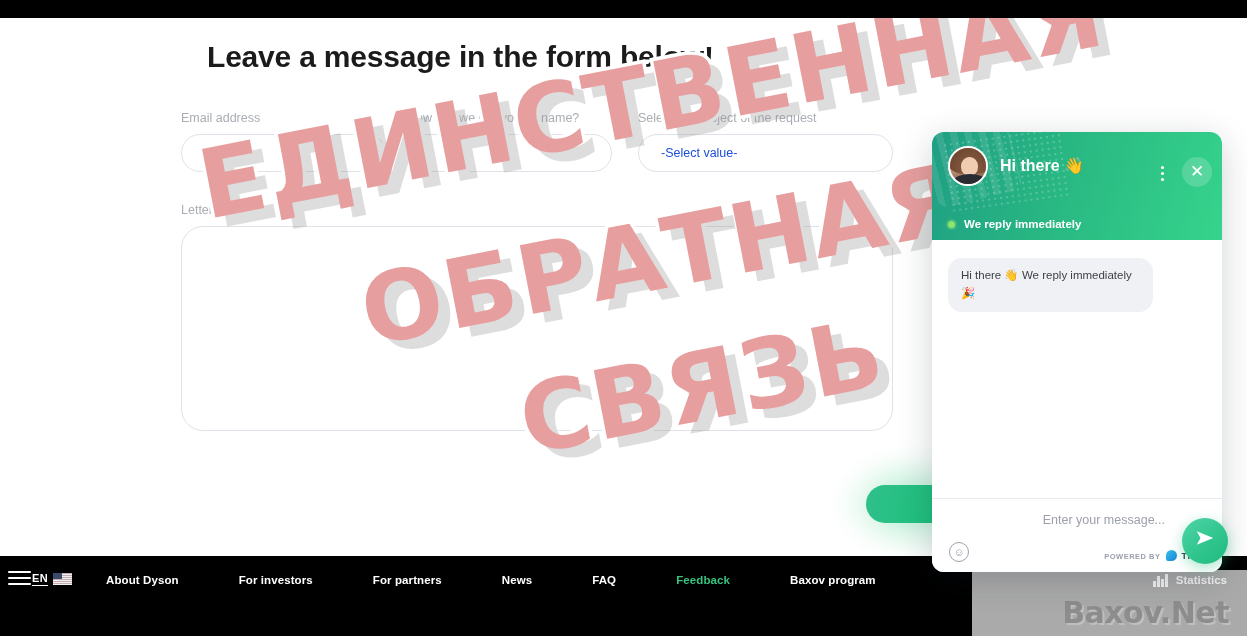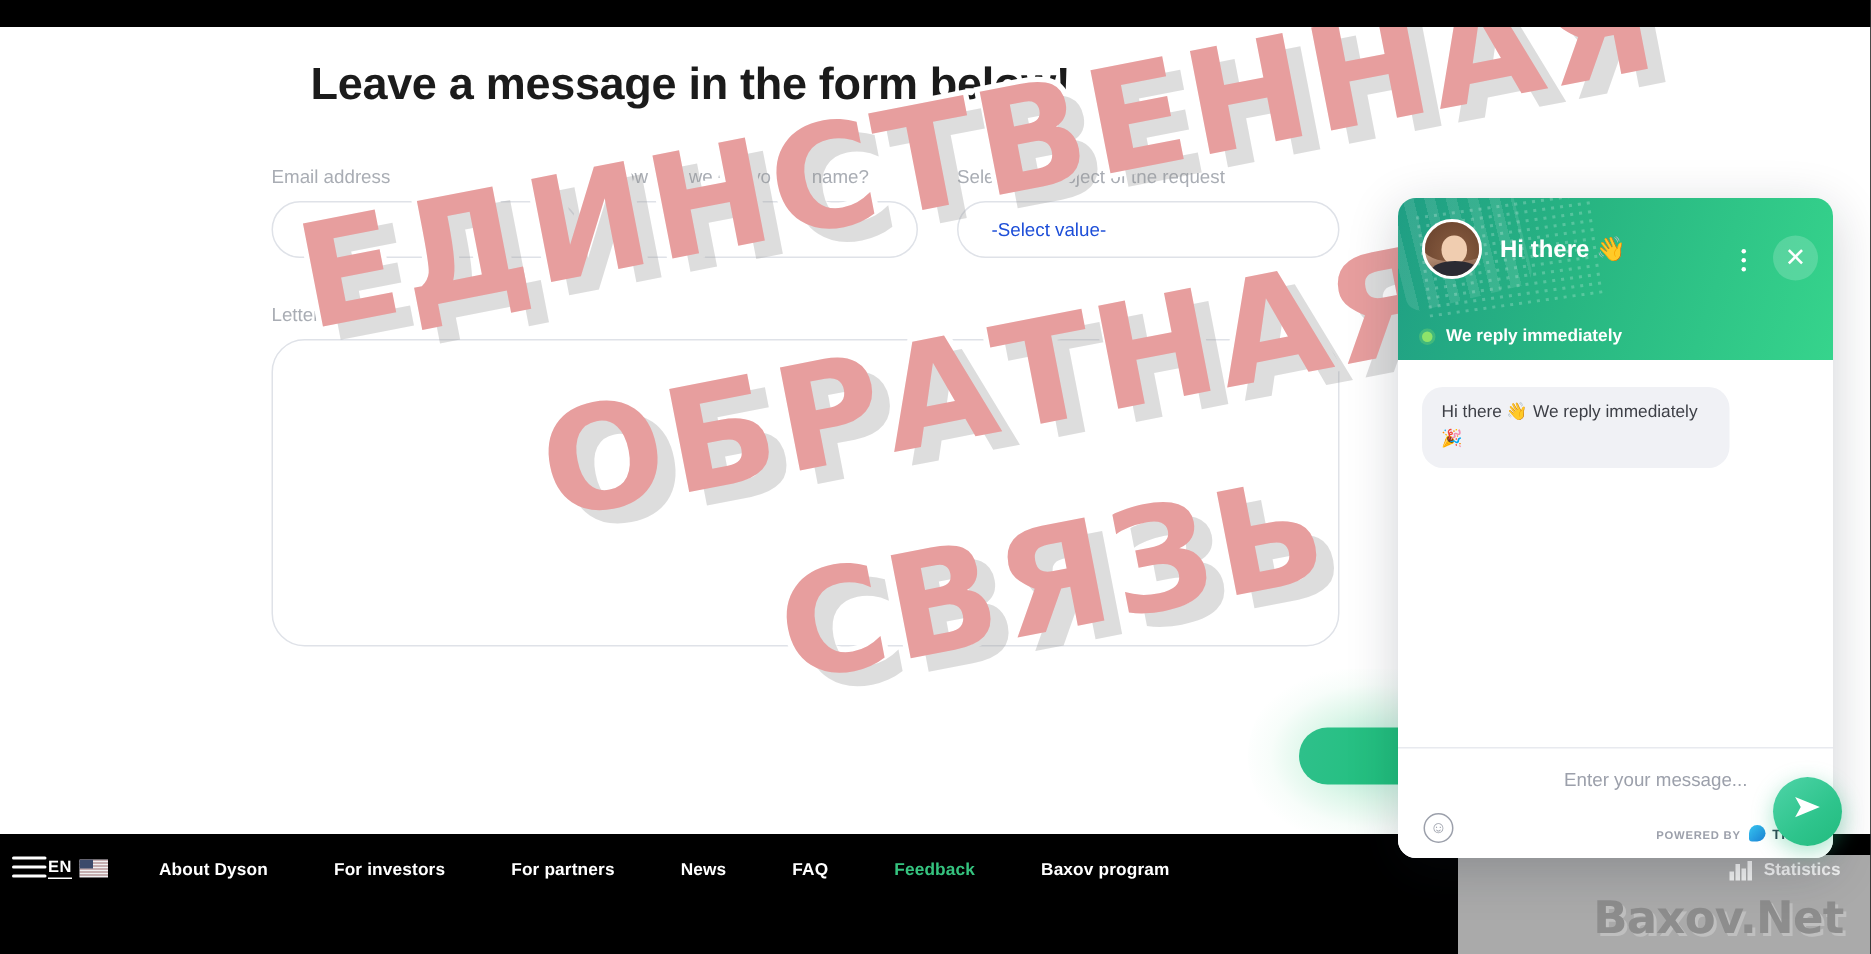--- a/index.html
+++ b/index.html
@@ -179,21 +179,21 @@
     position:absolute; left:0; top:0; width:9px; height:6px;
     background:#3b4a6b;
   }
 
   .nav-links {
     position: absolute;
     left: 84px; top: 0;
     height: 48px;
     display: flex;
     align-items: center;
-    gap: 0;
+    gap: 16px;
   }
   .nav-link {
     font-size: 11.5px;
     color: #ffffff;
     font-weight: 600;
     white-space: nowrap;
     padding: 0 22px;
     letter-spacing: .1px;
   }
   .nav-link.active { color: #35c37f; }

